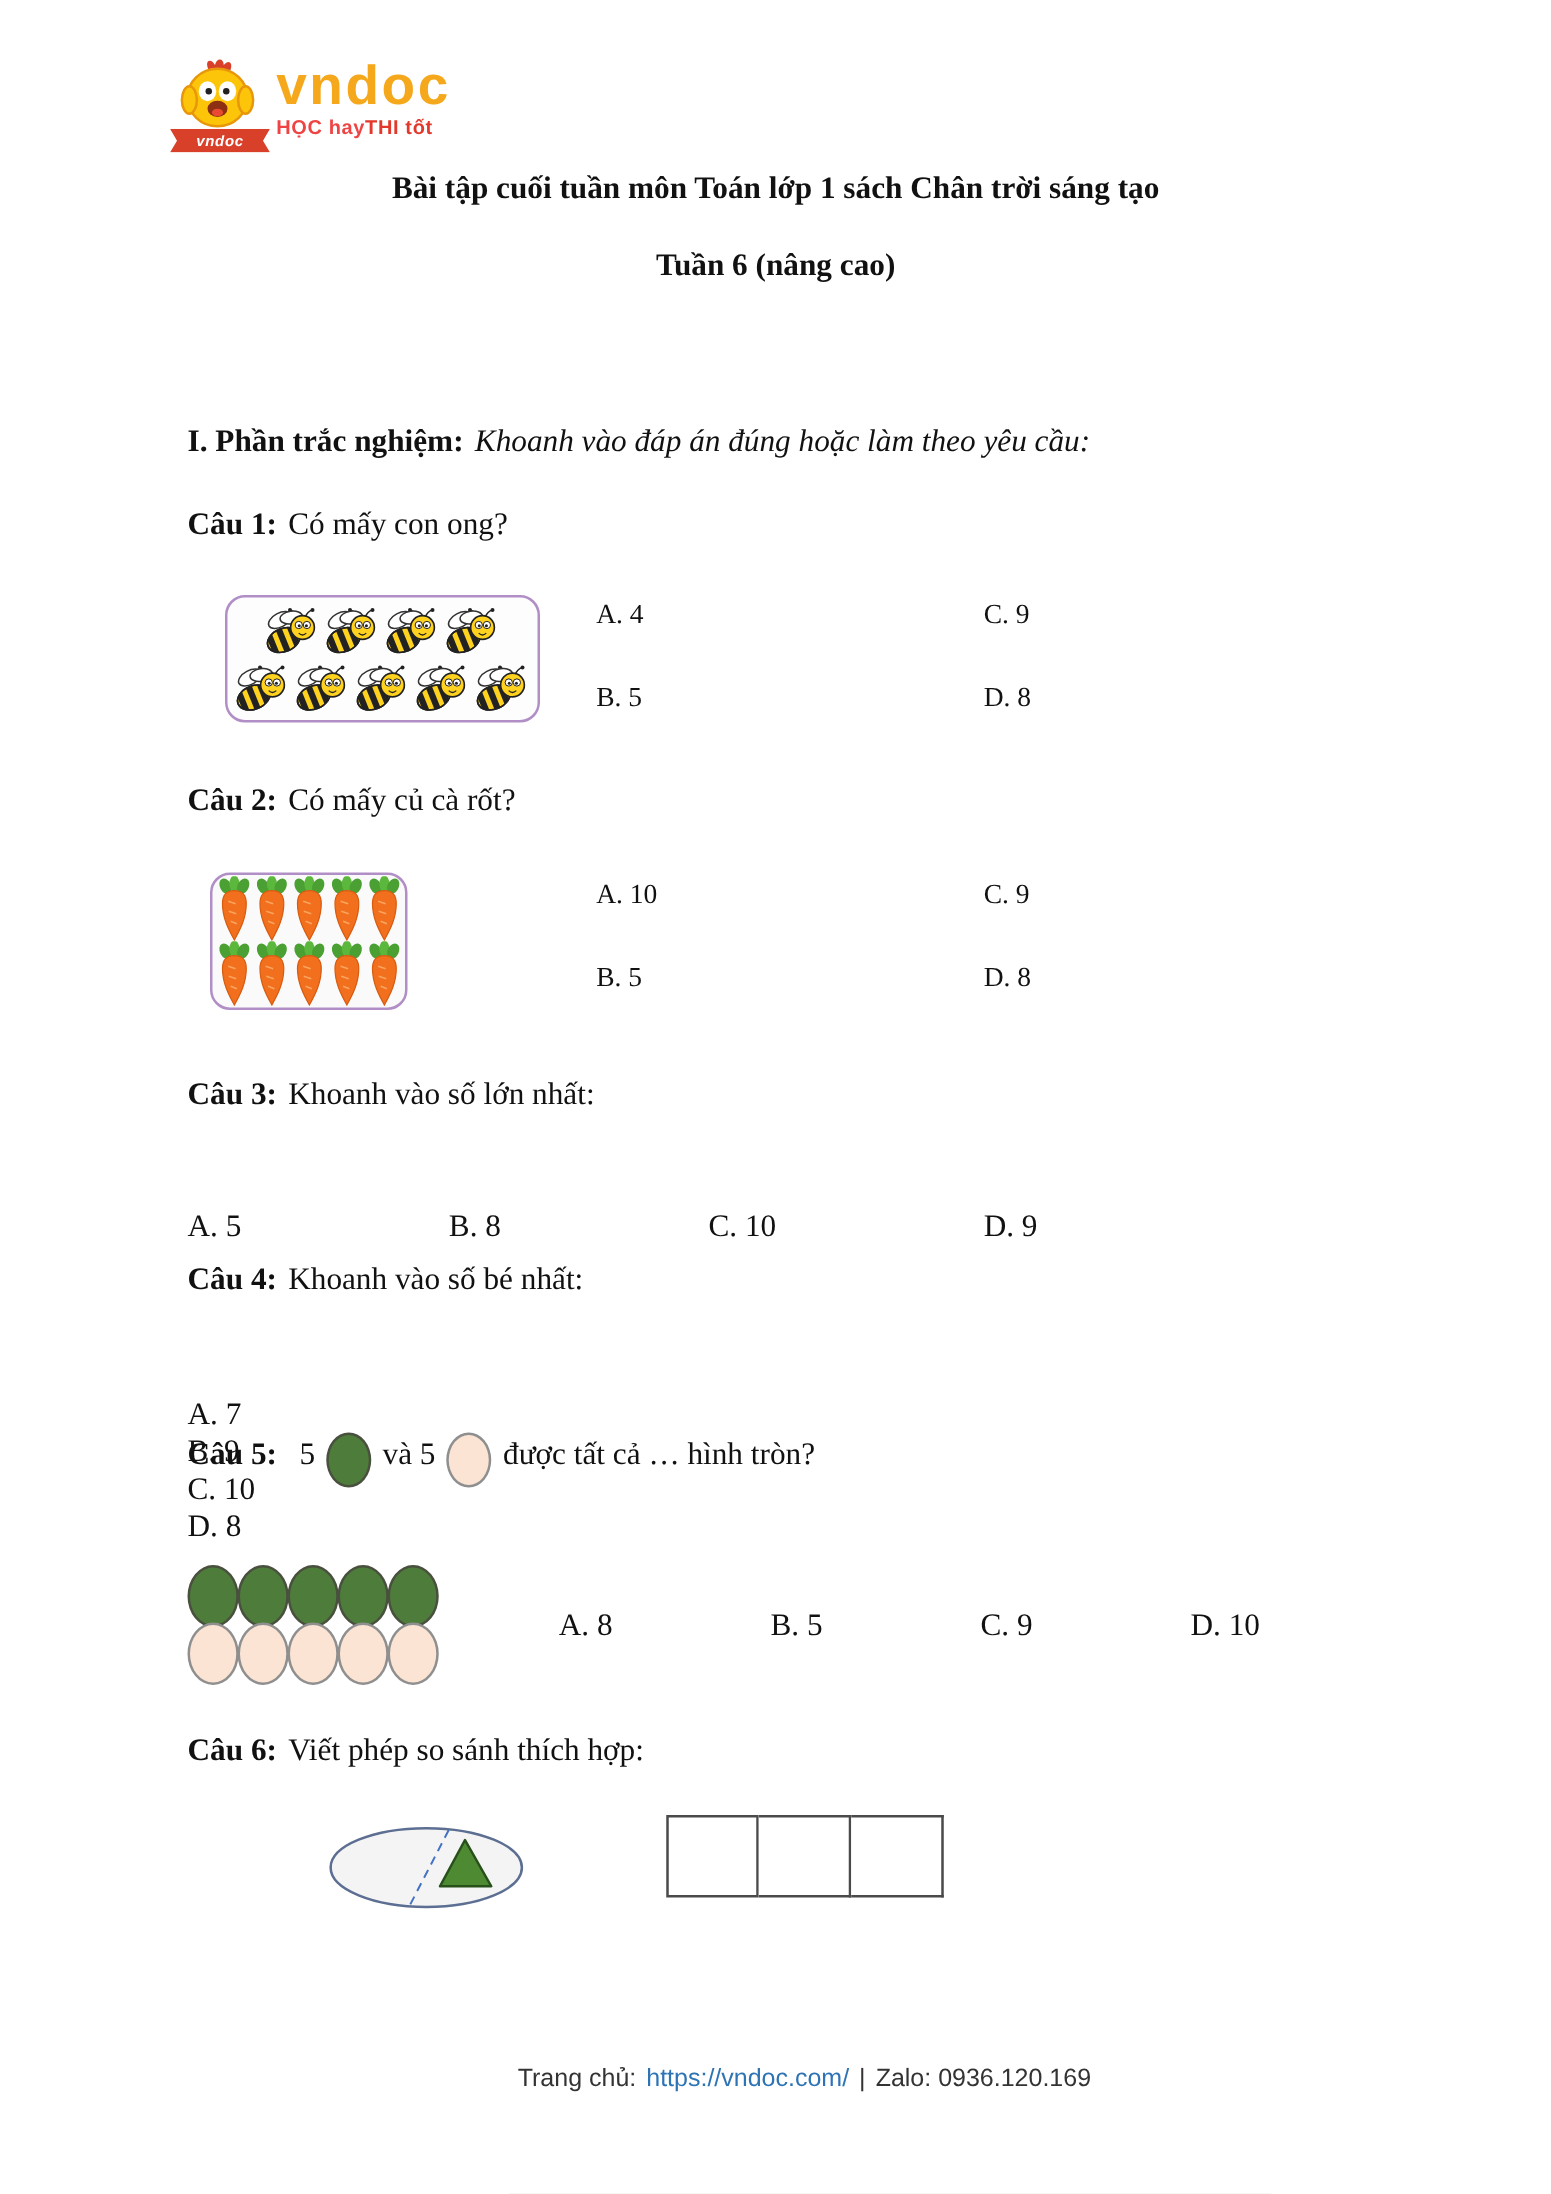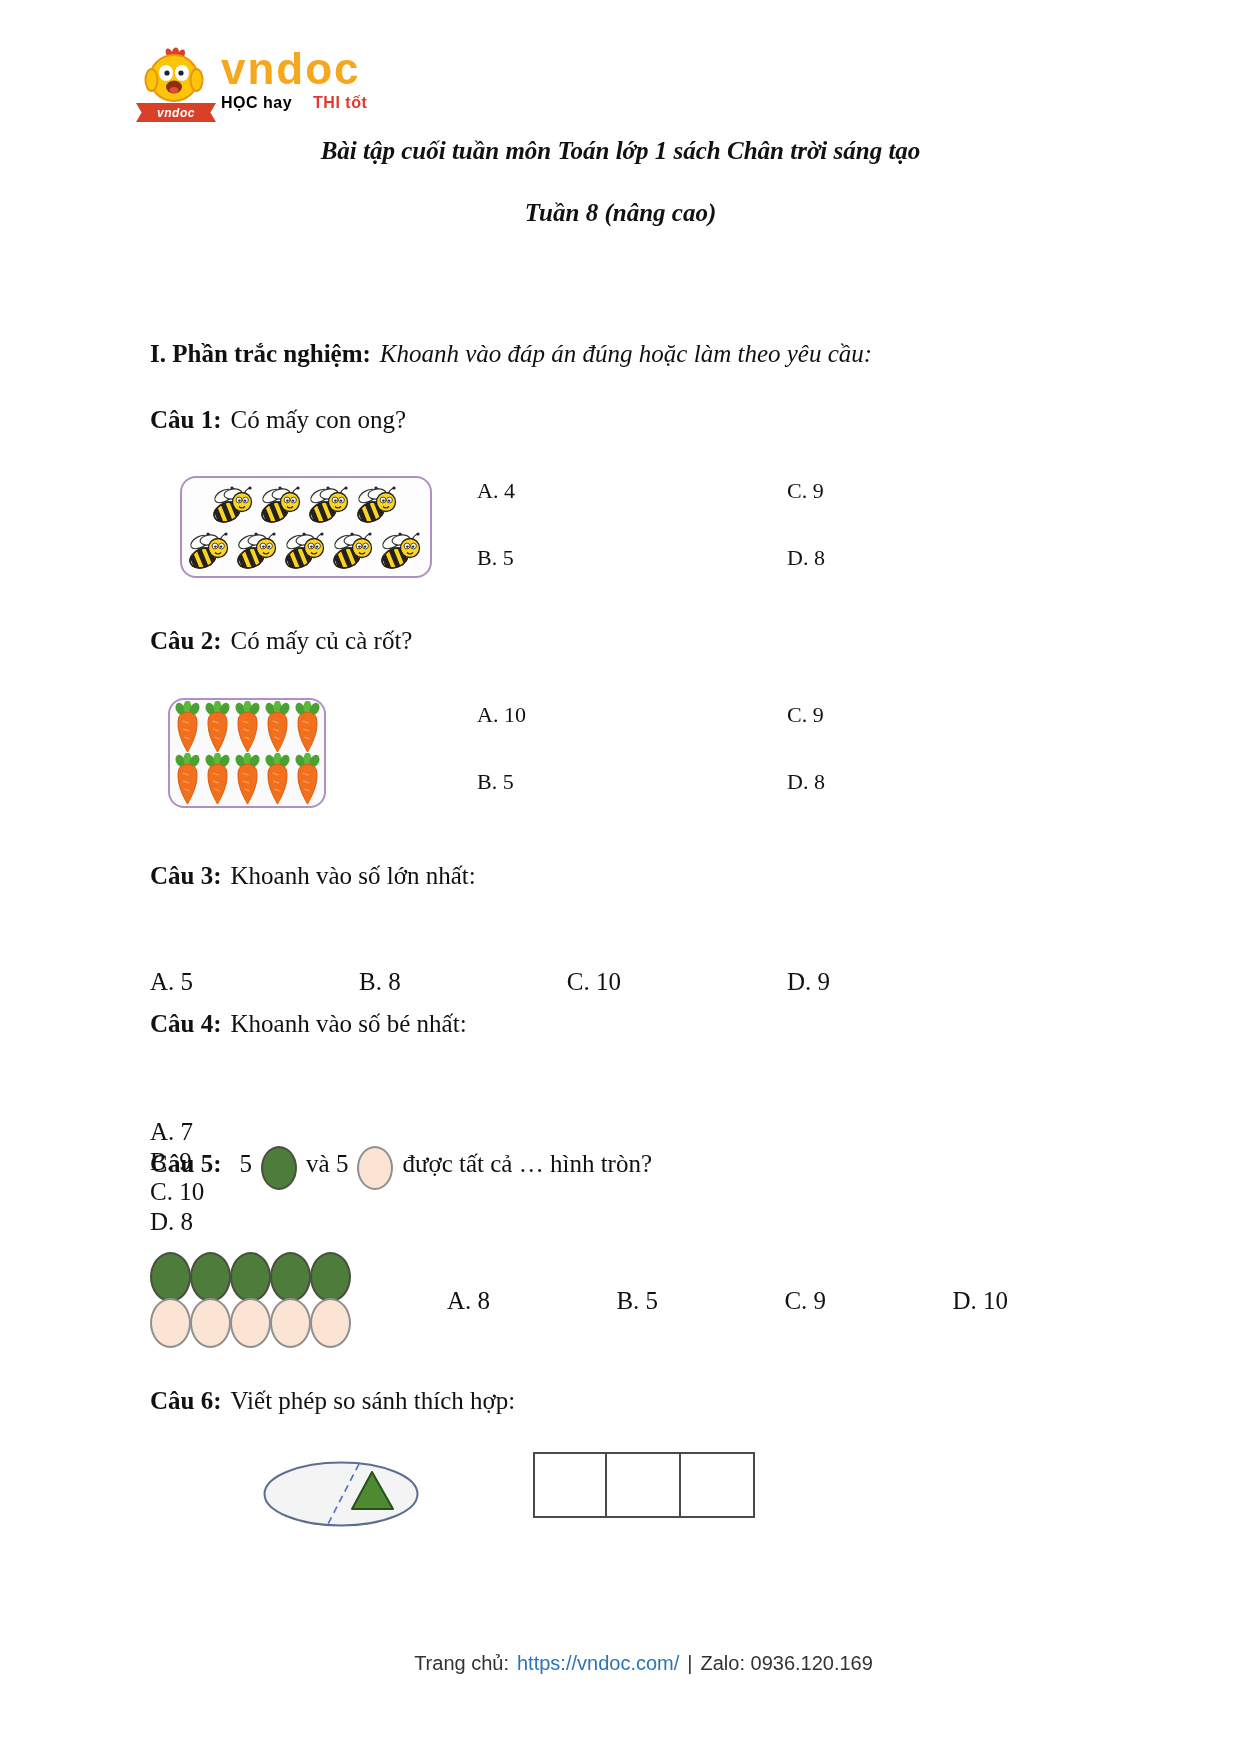--- a/index.html
+++ b/index.html
@@ -4,35 +4,35 @@
 <style>
   * { box-sizing: border-box; margin: 0; padding: 0; }
   html,body { background:#e9e9e9; }
   .page {
     position: relative; width: 1241px; height: 1755px; margin: 0 auto;
     background: #ffffff; overflow: hidden;
     font-family: "Liberation Serif", "DejaVu Serif", serif; color: #111;
   }
   .line { position: absolute; left: 150px; font-size: 25px; line-height: 36px; white-space: nowrap; }
   .q-label { font-weight: bold; margin-right: 9px; }
-  .doc-title { position: absolute; left: 150px; width: 941px; text-align: center; font-weight: bold; font-size: 25px; line-height: 34px; font-style: italic; }
+  .doc-title { position: absolute; left: 150px; width: 941px; text-align: center; font-weight: bold; font-size: 25px; line-height: 34px; }
   .section-instruction { font-style: italic; margin-left: 9px; }
   .section-label { font-weight: bold; font-family: Liberation Serif, serif; }
 
   
   .logo { position: absolute; left: 143px; top: 46px; display: flex; gap: 10px; align-items: flex-start;
           font-family: "Liberation Sans", "DejaVu Sans", sans-serif; }
   .logo-mascot { position: relative; width: 68px; height: 76px; }
   .logo-banner { position: absolute; left: -7px; bottom: 0; width: 80px; height: 19px; background: #d8402a;
                  color: #fff; font-weight: bold; font-style: italic; font-size: 12px; letter-spacing: .5px;
                  display: flex; align-items: center; justify-content: center;
                  clip-path: polygon(0 0,100% 0,93% 50%,100% 100%,0 100%,7% 50%); }
   .logo-brand { font-size: 44px; line-height: 46px; font-weight: bold; color: #f5a81c; letter-spacing: 2px; }
   .logo-tagline { font-size: 16px; font-weight: bold; letter-spacing: .5px; margin-top: 2px; }
-  .tag-green { color: #000000; margin-right: 21px; }
+  .tag-green { color: #ef4444; margin-right: 0; }
   .tag-red { color: #e2392c; }
 
   
   .img-box { position: absolute; border: 2px solid #b18fc6; border-radius: 16px; background: #fefdfe;
              display: flex; flex-direction: column; justify-content: space-evenly; }
   .bees-box { left: 180px; top: 476px; width: 252px; height: 102px; }
   .icon-row { display: flex; justify-content: center; gap: 2px; }
   .carrots-box { left: 168px; top: 698px; width: 158px; height: 110px; background:#fbfafa; }
   .carrots-box .icon-row { gap: 1px; }
 
@@ -89,21 +89,21 @@
     </div>
     <div class="logo-text">
       <div class="logo-brand">vndoc</div>
       <div class="logo-tagline">
         <span class="tag-green">HỌC hay</span><span class="tag-red">THI tốt</span>
       </div>
     </div>
   </div>
 
   <div class="doc-title" style="top:134px">Bài tập cuối tuần môn Toán lớp 1 sách Chân trời sáng tạo</div>
-  <div class="doc-title" style="top:196px">Tuần 8 (nâng cao)</div>
+  <div class="doc-title" style="top:196px">Tuần 6 (nâng cao)</div>
 
   <div class="line" style="top:336px">
     <span class="section-label">I. Phần trắc nghiệm:</span><span class="section-instruction">Khoanh vào đáp án đúng hoặc làm theo yêu cầu:</span>
   </div>
 
   <div class="line" style="top:402px">
     <span class="q-label">Câu 1:</span><span>Có mấy con ong?</span>
   </div>
   <div class="img-box bees-box">
     <div class="icon-row">

